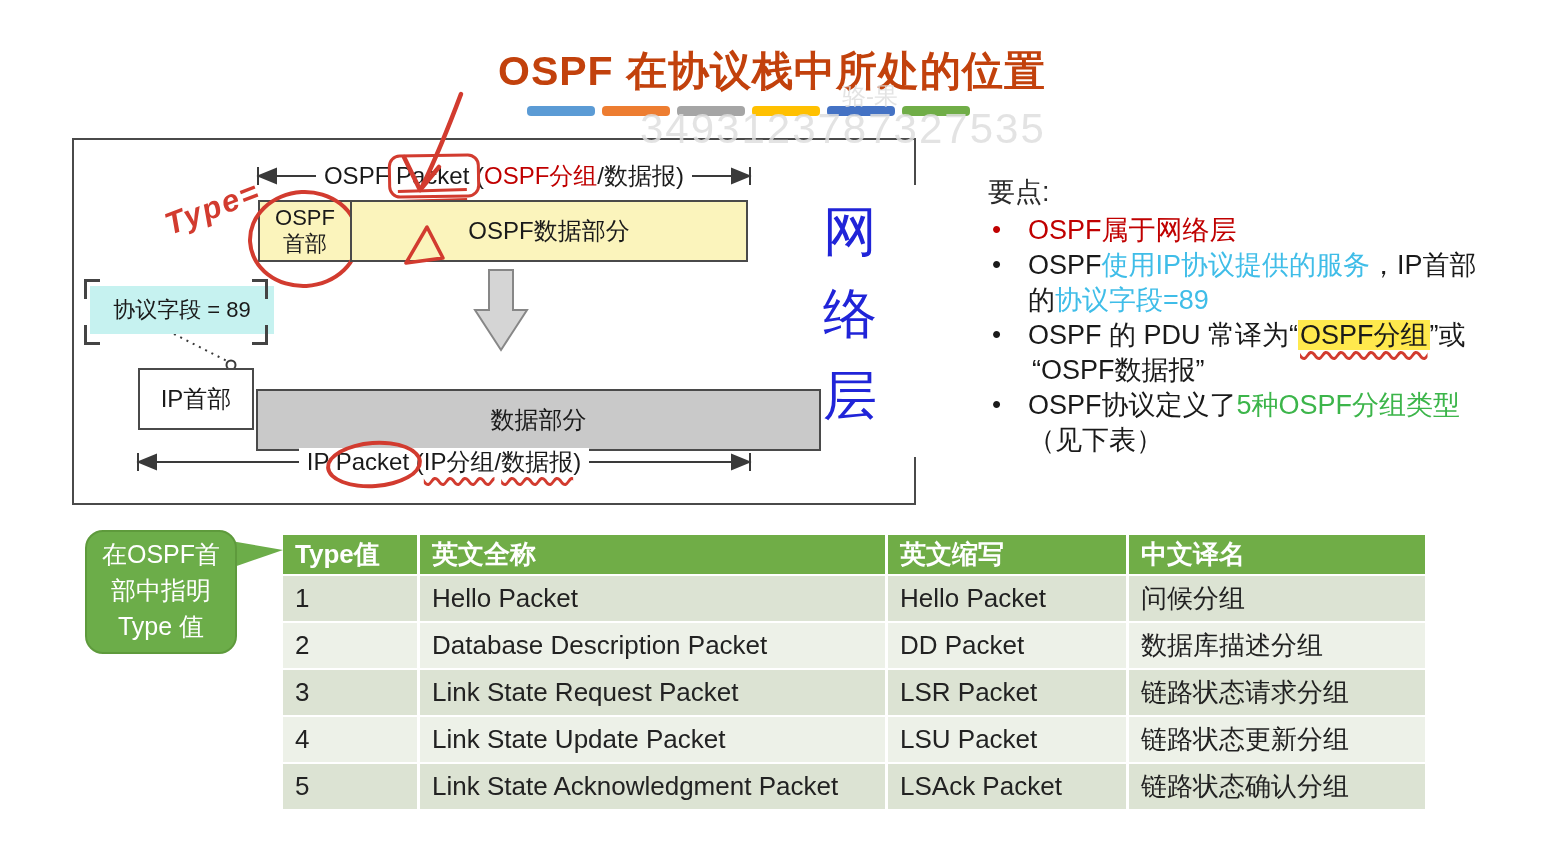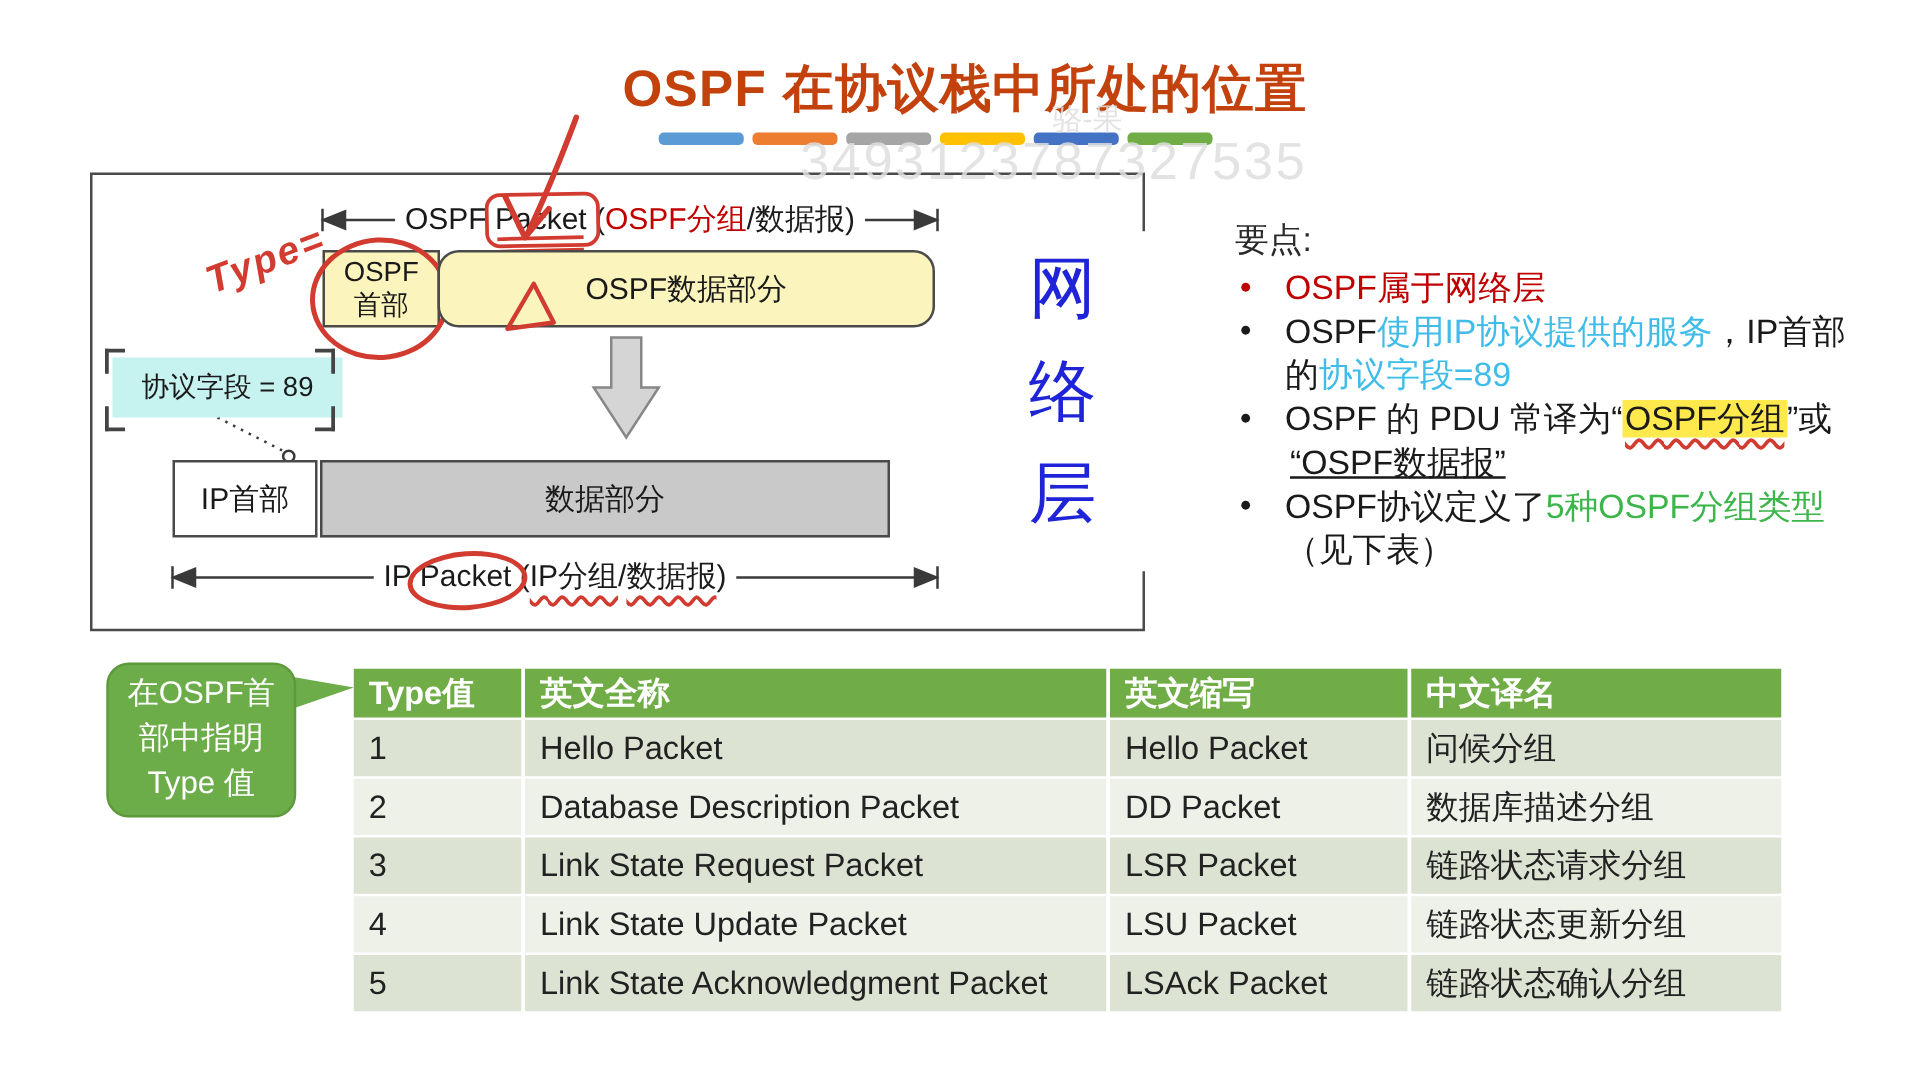--- a/index.html
+++ b/index.html
@@ -29,23 +29,23 @@
   .measure .bgw{background:#fff;padding:0 8px;}
   .m-ospf{left:258px;top:160px;width:492px;}
   .m-ip{left:138px;top:446px;width:612px;}
   .red-txt{color:#C00000;}
 
   
   .dbox{position:absolute;border:2px solid #4a4a4a;box-sizing:border-box;z-index:4;
         display:flex;align-items:center;justify-content:center;text-align:center;font-size:24px;}
   .b-ospf-hdr{left:258px;top:200px;width:94px;height:62px;background:#FBF4BC;
               flex-direction:column;font-size:22px;line-height:26px;}
-  .b-ospf-data{left:350px;top:200px;width:398px;height:62px;background:#FBF4BC;border-radius:17px;}
+  .b-ospf-data{left:350px;top:200px;width:398px;height:62px;background:#FBF4BC;}
   .b-ip-hdr{left:138px;top:368px;width:116px;height:62px;background:#ffffff;}
-  .b-ip-data{left:256px;top:368px;width:456px;height:62px;background:#C9C9C9;}
+  .b-ip-data{left:256px;top:389px;width:565px;height:62px;background:#C9C9C9;}
 
   
   .b-proto{position:absolute;left:90px;top:286px;width:184px;height:48px;background:#C6F2F0;
            display:flex;align-items:center;justify-content:center;font-size:22px;z-index:4;}
   .mark{position:absolute;width:13px;height:17px;z-index:5;}
   .mark.tl{left:84px;top:279px;border-left:3px solid #444;border-top:3px solid #444;}
   .mark.tr{left:252px;top:279px;border-right:3px solid #444;border-top:3px solid #444;}
   .mark.bl{left:84px;top:325px;border-left:3px solid #444;border-bottom:3px solid #444;}
   .mark.br{left:252px;top:325px;border-right:3px solid #444;border-bottom:3px solid #444;}
 
@@ -186,21 +186,21 @@
     <div>
       <span>的</span><span class="cyan">协议字段=89</span>
     </div>
   </div>
 
   <div class="bullet" style="left:1028px;top:318px;">
     <span class="dot">•</span>
     <div>
       <span>OSPF 的 PDU 常译为“</span><span class="hl-yellow wavy-red">OSPF分组</span><span>”或</span>
     </div>
-    <div style="padding-left:4px;text-decoration:underline;">“OSPF数据报”</div>
+    <div style="padding-left:4px;">“OSPF数据报”</div>
   </div>
 
   <div class="bullet" style="left:1028px;top:388px;">
     <span class="dot">•</span>
     <div>
       <span>OSPF协议定义了</span><span class="green-t">5种OSPF分组类型</span>
     </div>
     <div>（见下表）</div>
   </div>
 

